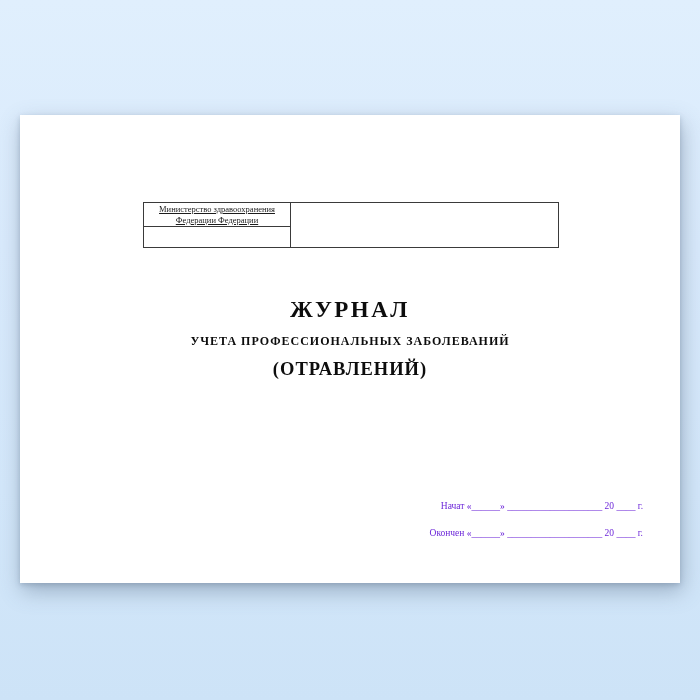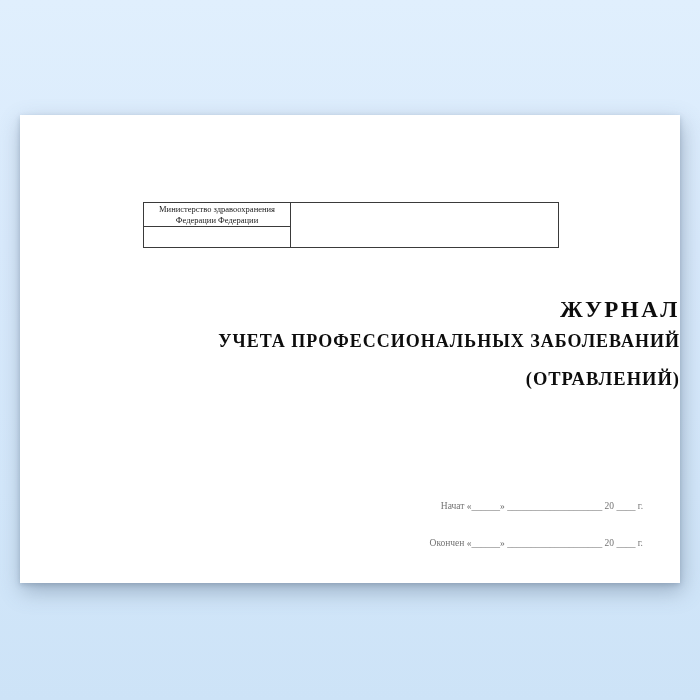--- a/index.html
+++ b/index.html
@@ -46,70 +46,71 @@
   .ht-cell {
     display: flex;
     flex-direction: column;
     align-items: center;
     justify-content: center;
     text-align: center;
     font-size: 8.5px;
     line-height: 10.5px;
     color: #1c1c1c;
     box-sizing: border-box;
+    text-decoration: underline;
   }
   .ht-row1 {
     height: 24px;
     border-bottom: 1px solid #3a3a3a;
   }
   .ht-row2 { flex: 1; }
   .ht-right { flex: 1; }
   
   .title-block {
     position: absolute;
     left: 0;
     top: 182px;
     width: 100%;
-    text-align: right;
+    text-align: center;
     color: #0d0d0d;
   }
   .title-line1 {
     font-size: 23px;
     font-weight: bold;
     letter-spacing: 2.5px;
     line-height: 26px;
   }
   .title-line2 {
     margin-top: 7px;
-    font-size: 18px;
+    font-size: 12px;
     font-weight: bold;
     letter-spacing: 1px;
     line-height: 22px;
   }
   .title-line3 {
-    margin-top: 16px;
+    margin-top: 6px;
     font-size: 18.5px;
     font-weight: bold;
     letter-spacing: 1px;
     line-height: 22px;
   }
   
   .footer-block {
     position: absolute;
     right: 37px;
     top: 386px;
     text-align: right;
-    color: #737373;
+    color: #6d28d9;
   }
   .footer-line {
     font-size: 9.5px;
     line-height: 11px;
     white-space: pre;
   }
-  .footer-line + .footer-line { margin-top: 26px; }
+  .footer-line + .footer-line { margin-top: 16px; }
 </style>
 </head>
 <body>
 
 <div class="scene">
   <div class="paper">
 
     <div class="header-table">
       <div class="ht-left">
         <div class="ht-cell ht-row1">

